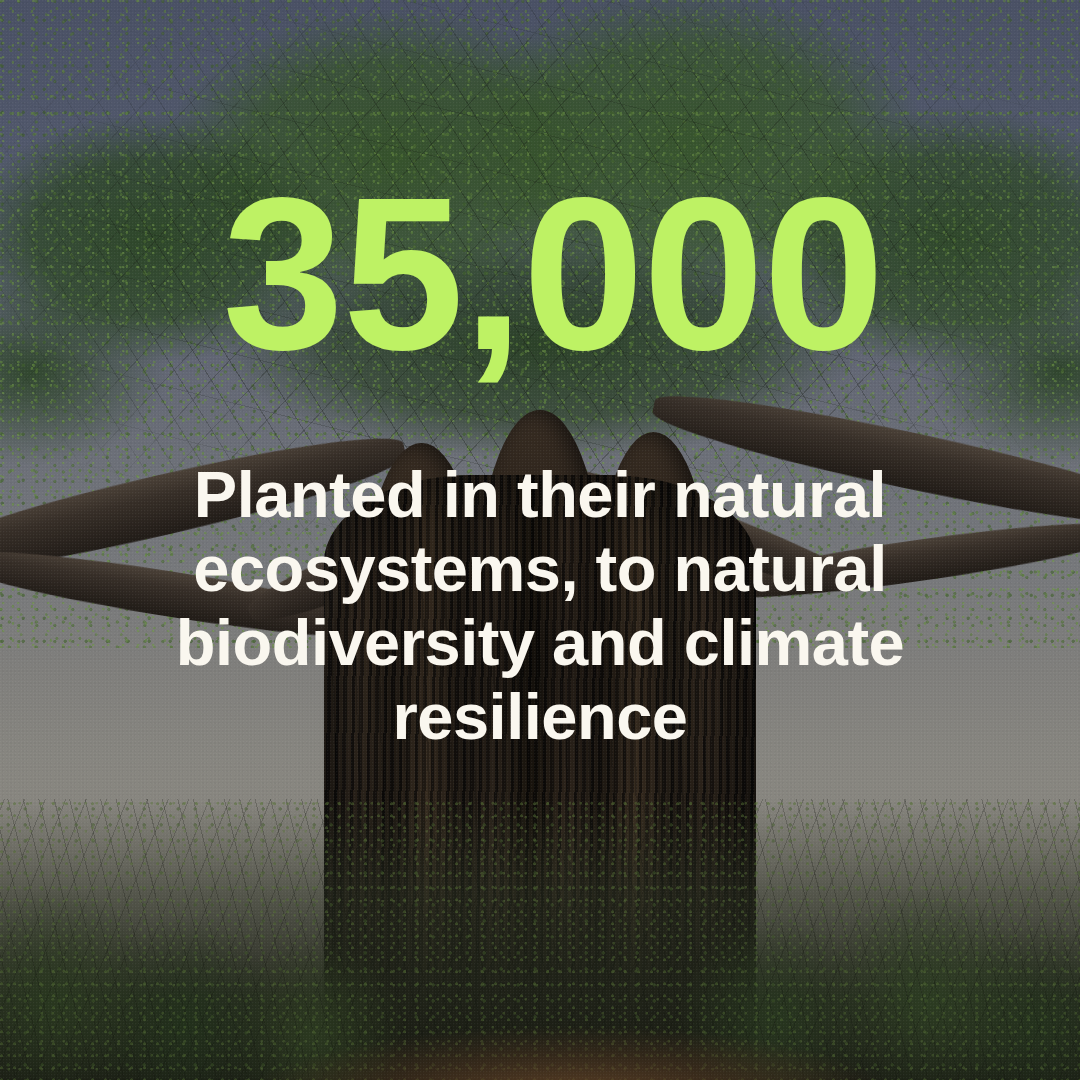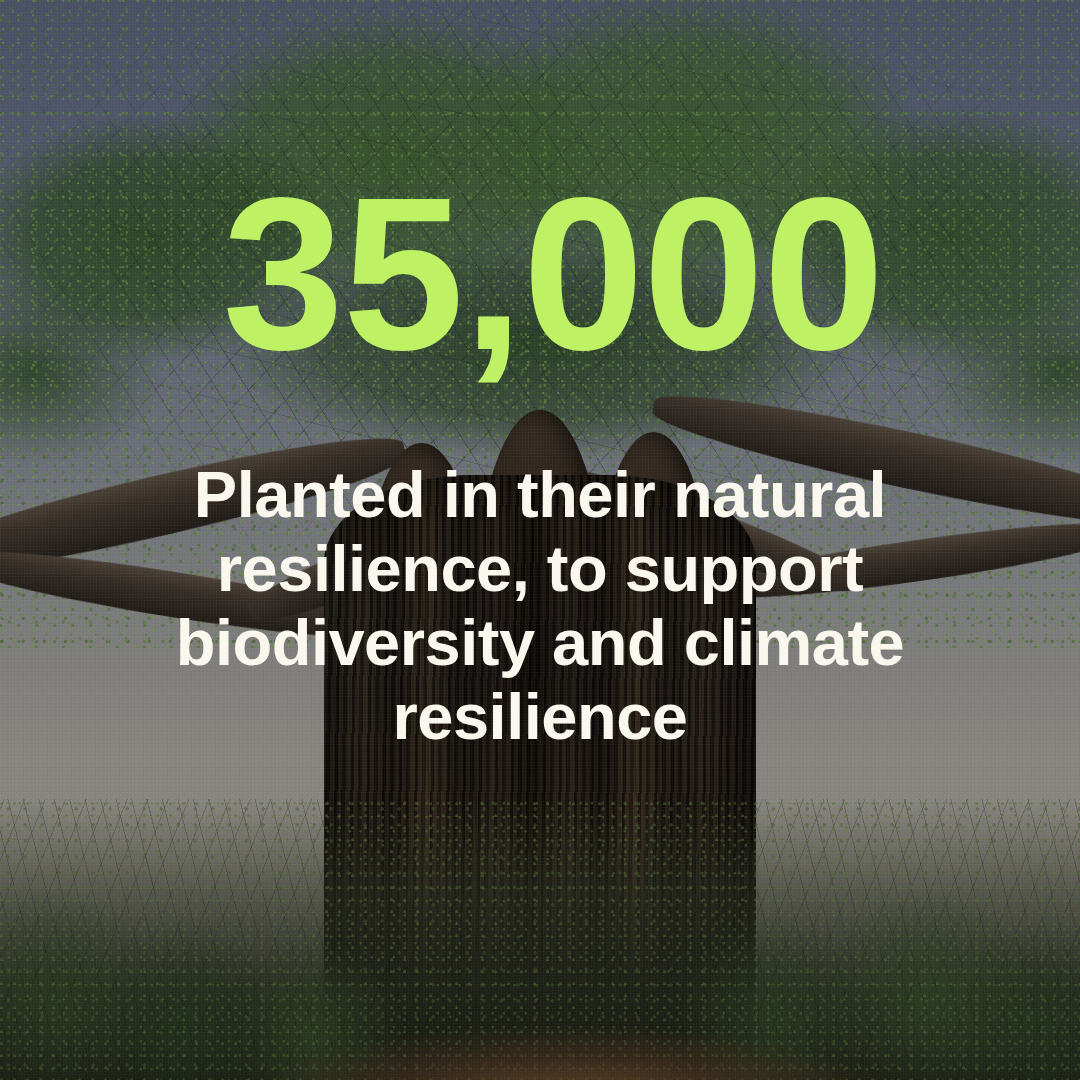--- a/index.html
+++ b/index.html
@@ -275,16 +275,16 @@
     <div class="ground"></div>
 
     <div class="grain"></div>
     <div class="scrim"></div>
   </div>
 
   <div class="overlay">
     <div class="headline">
       <span class="hl-line">35,000</span>
     </div>
-    <p class="body">Planted in their natural resilience, to support biodiversity and climate resilience</p>
+    <p class="body">Planted in their natural ecosystems, to natural biodiversity and climate resilience</p>
   </div>
 
 </div>
 
 </body></html>

